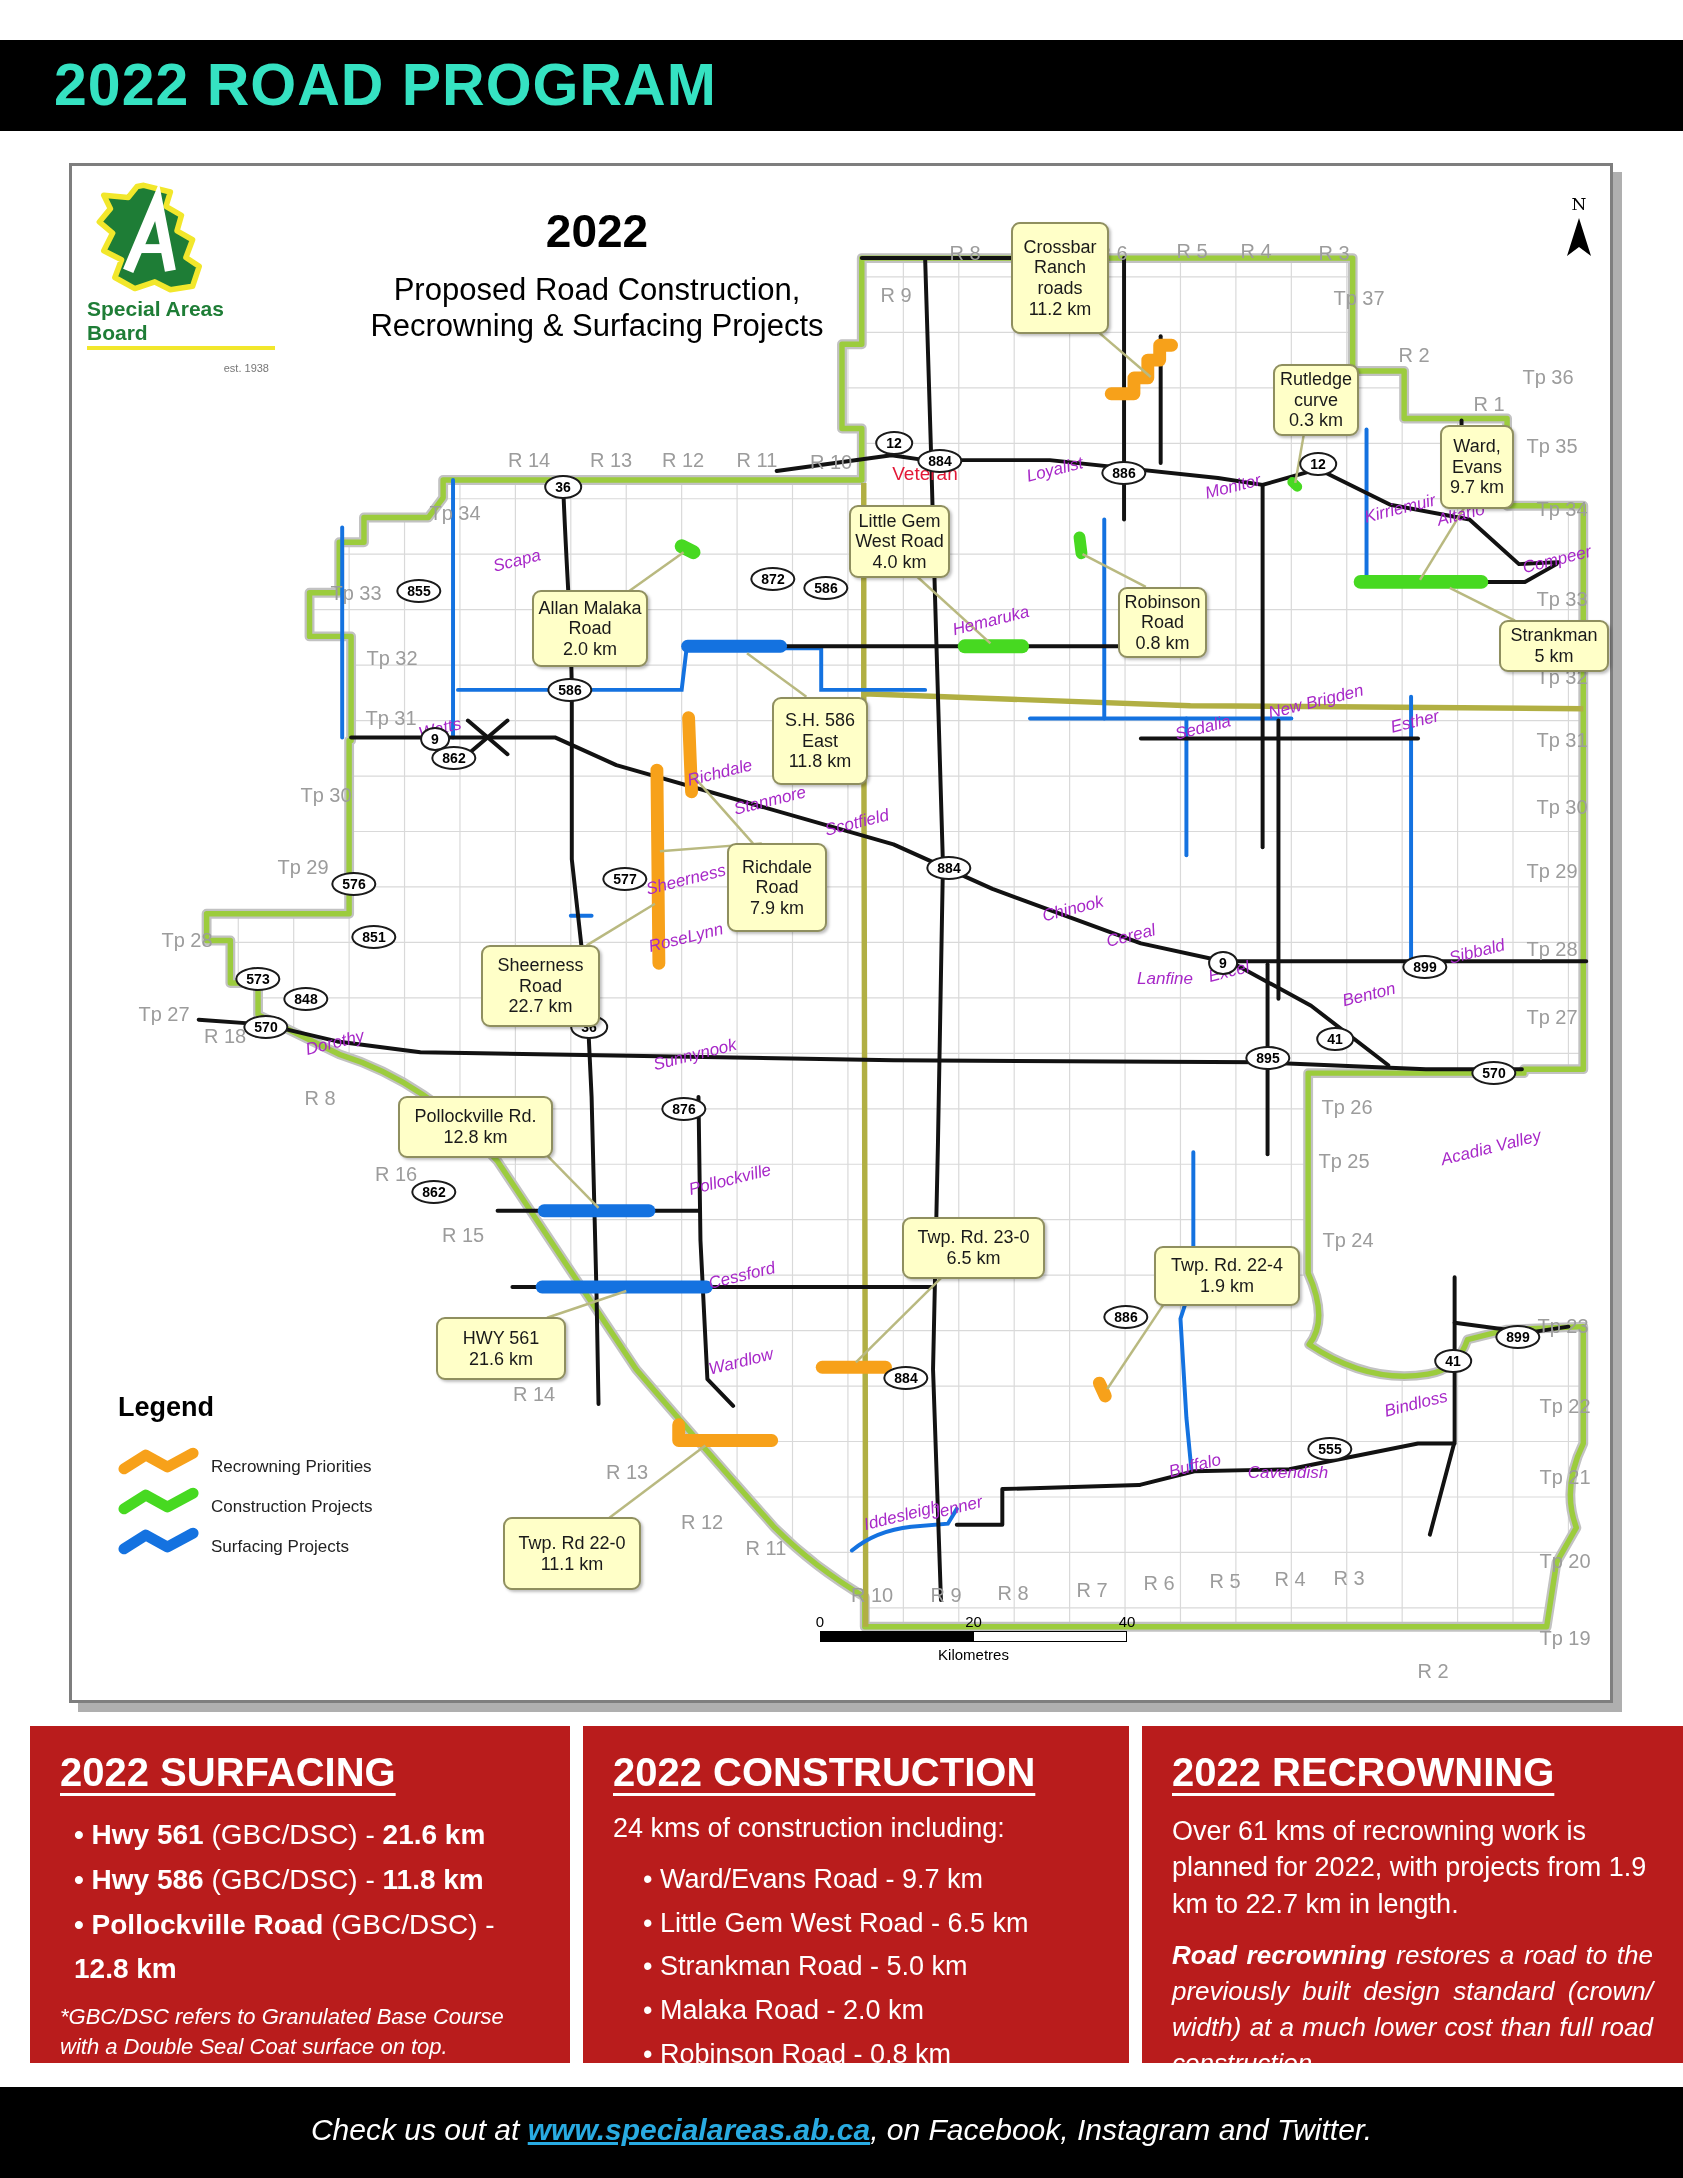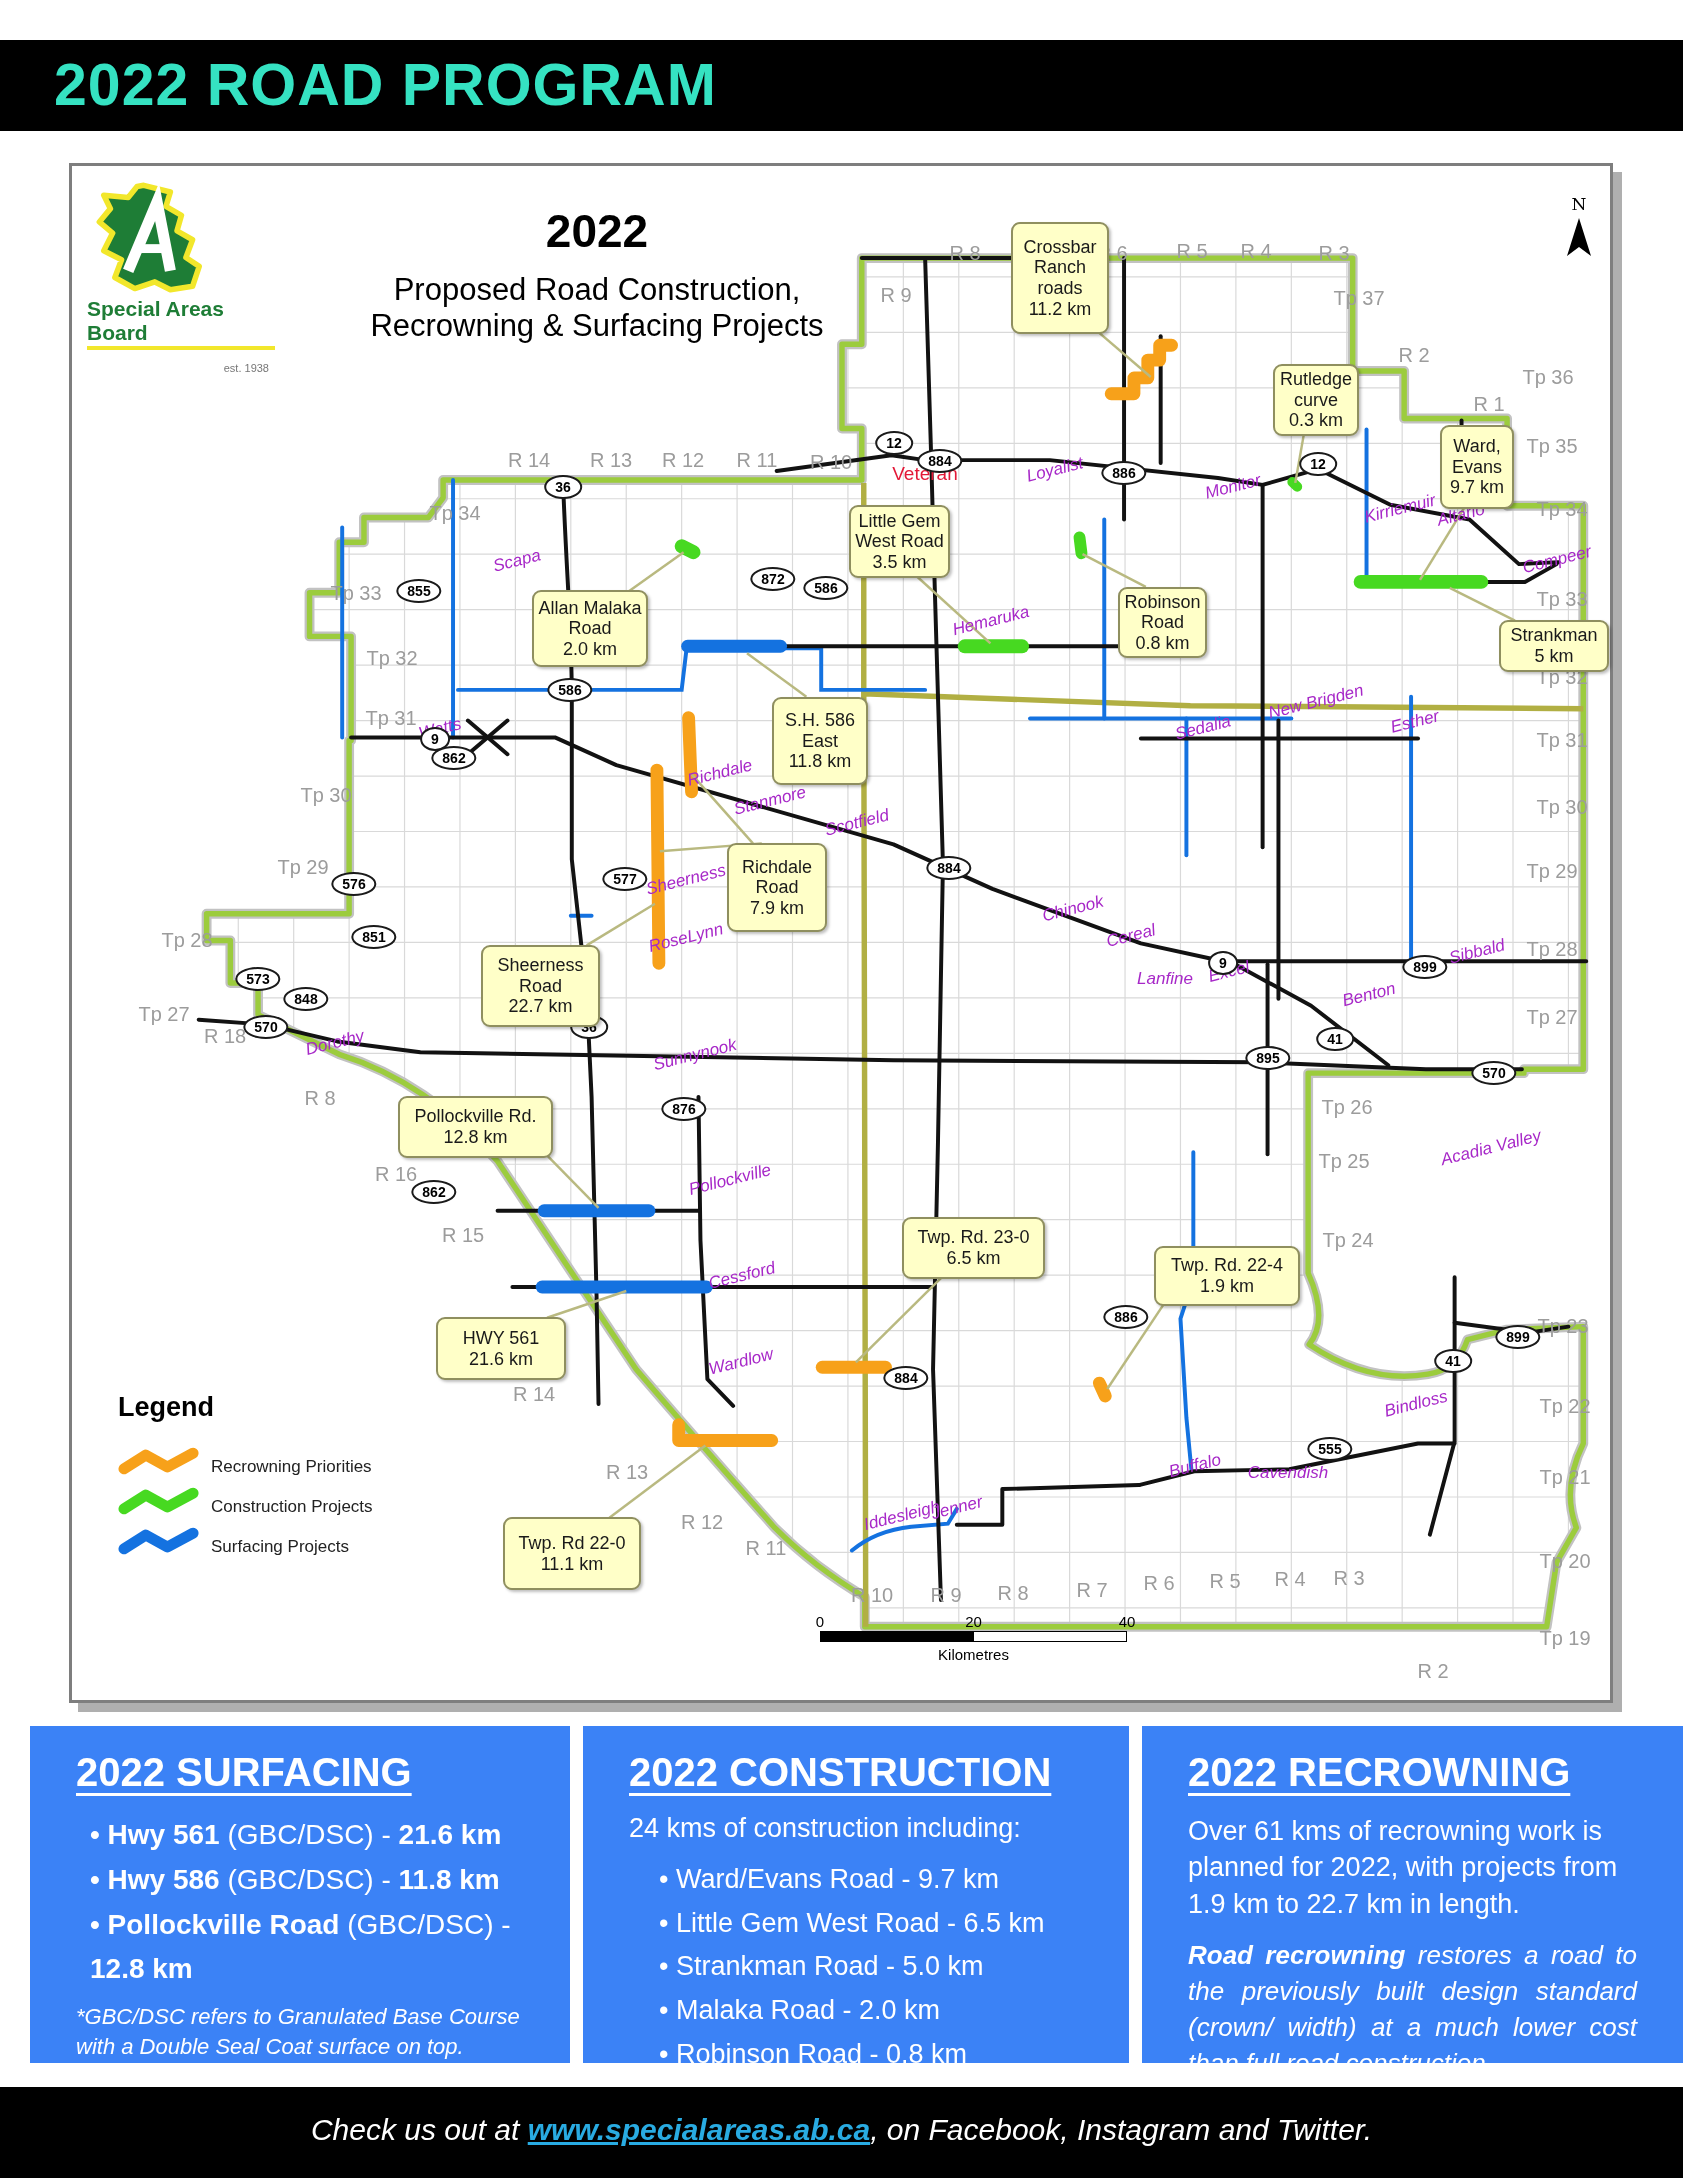--- a/index.html
+++ b/index.html
@@ -47,22 +47,22 @@
   .legrow .lab{font-size:17px;color:#222;margin-left:10px;}
   
   #scale{position:absolute;left:748px;top:1447px;width:307px;font-size:15px;color:#000;}
   #scale .ticks{position:relative;height:18px;}
   #scale .ticks span{position:absolute;transform:translateX(-50%);}
   #scale .bar{height:9px;border:1px solid #000;display:flex;}
   #scale .b1{width:50%;background:#000;}
   #scale .b2{width:50%;background:#fff;}
   #scale .unit{text-align:center;margin-top:4px;}
   
-  .panel{position:absolute;top:1726px;height:337px;background:#3b82f6;color:#fff;
-         padding:24px 46px;box-sizing:border-box;}
+  .panel{position:absolute;top:1726px;height:337px;background:#b91c1c;color:#fff;
+         padding:24px 30px;box-sizing:border-box;}
   .panel h2{margin:0 0 18px 0;font-size:40px;font-weight:bold;text-decoration:underline;
             text-decoration-thickness:3px;text-underline-offset:7px;}
   .s-item{font-size:28px;line-height:1.6;padding-left:14px;}
   .s-item::before{content:"• ";font-weight:bold;}
   .s-note{font-size:22px;font-style:italic;margin-top:10px;line-height:1.35;}
   .c-intro{font-size:27px;margin-bottom:14px;}
   .c-item{font-size:27px;line-height:1.62;padding-left:30px;}
   .c-item::before{content:"• ";}
   .r-p1{font-size:27px;line-height:1.35;margin-bottom:16px;}
   .r-p2{font-size:26px;line-height:1.38;font-style:italic;text-align:justify;}
@@ -336,21 +336,21 @@
     <div class="callout" style="left:1201px;top:198px;width:82px;height:68px">Rutledge
 curve
 0.3 km</div>
     <div class="callout" style="left:1368px;top:259px;width:70px;height:80px">Ward,
 Evans
 9.7 km</div>
     <div class="callout" style="left:1427px;top:454px;width:106px;height:48px">Strankman
 5 km</div>
     <div class="callout" style="left:777px;top:339px;width:97px;height:69px">Little Gem
 West Road
-3.5 km</div>
+4.0 km</div>
     <div class="callout" style="left:1046px;top:421px;width:85px;height:67px">Robinson
 Road
 0.8 km</div>
     <div class="callout" style="left:460px;top:424px;width:112px;height:73px">Allan Malaka
 Road
 2.0 km</div>
     <div class="callout" style="left:700px;top:531px;width:92px;height:84px">S.H. 586
 East
 11.8 km</div>
     <div class="callout" style="left:655px;top:677px;width:96px;height:85px">Richdale

